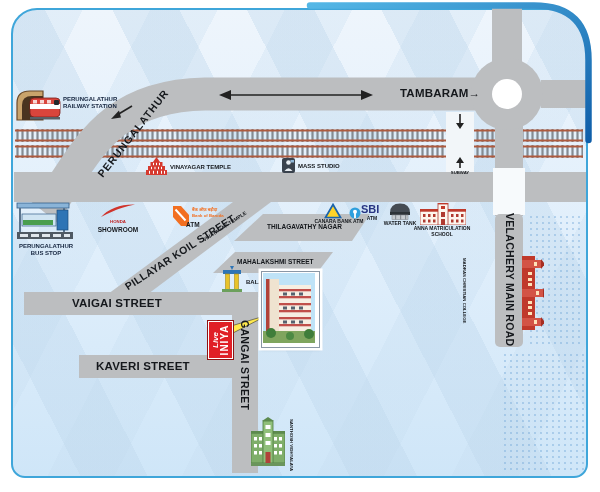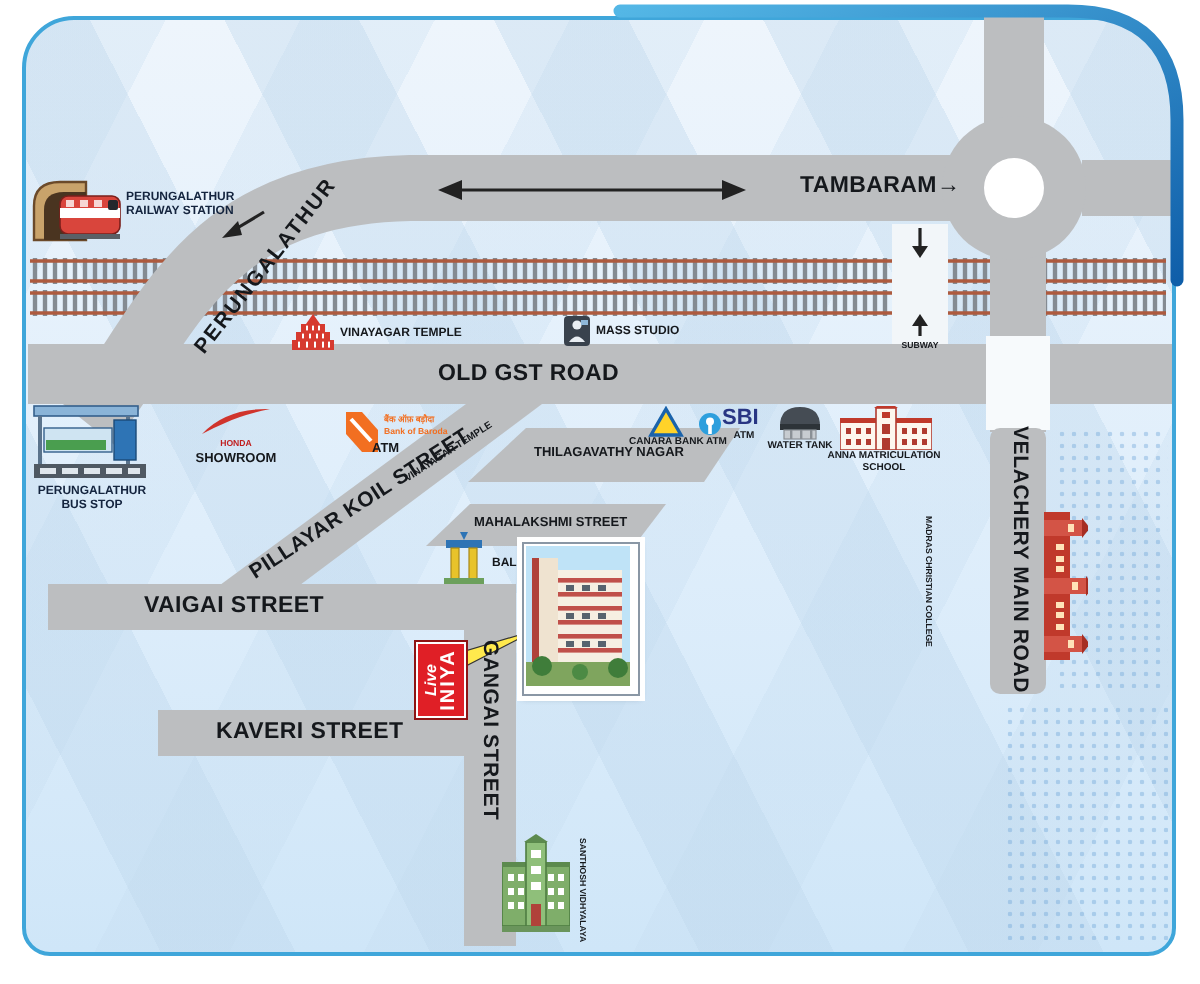--- a/index.html
+++ b/index.html
@@ -110,26 +110,25 @@
       <polygon class="ah" points="456,163 464,163 460,157"></polygon>
     </g>
 
     <polygon points="231,326 231,334 268,315" fill="var(--callout_yellow,#ffe94d)" stroke="#333" stroke-width="0.6"></polygon>
 
     <path d="M 310 5.5 H 534 Q 588.5 5.5 588.5 60 V 140" fill="none" stroke="url(#cornerGrad)" stroke-width="6.5" stroke-linecap="round"></path>
   </svg>
 
   <div class="lbl road-lg r52 nw" style="left:78px;top:127px;width:110px">PERUNGALATHUR</div>
   <div class="lbl road-xl nw" style="left:400px;top:87px;width:80px">TAMBARAM→</div>
-  <div class="lbl road-xl nw" style="left:219px;top:181px;width:88px">OLD GST ROAD</div>
   <div class="lbl road-lg r33 nw" style="left:115px;top:246px;width:130px">PILLAYAR KOIL STREET</div>
   <div class="lbl road-md nw" style="left:267px;top:223px;width:72px">THILAGAVATHY NAGAR</div>
   <div class="lbl road-md nw" style="left:237px;top:258px;width:66px">MAHALAKSHMI STREET</div>
   <div class="lbl road-xl nw" style="left:72px;top:297px;width:82px">VAIGAI STREET</div>
-  <div class="lbl road-xl nw" style="left:108px;top:360px;width:86px">KAVERI STREET</div>
+  <div class="lbl road-xl nw" style="left:96px;top:360px;width:86px">KAVERI STREET</div>
   <div class="lbl road-lg vert" style="left:251px;top:320px">GANGAI STREET</div>
   <div class="lbl road-lg vert" style="left:516px;top:213px">VELACHERY MAIN ROAD</div>
   <div class="lbl micro nw" style="left:446px;top:170px;width:28px">SUBWAY</div>
   <div class="lbl tiny r33 nw" style="left:196px;top:224px;width:58px">VINAYAGAR TEMPLE</div>
 
   <div class="icon" style="left:16px;top:88px">
     <svg width="46" height="42" viewBox="0 0 46 42">
       <path d="M1 32 V15 Q1 3 14 3 H27 V32 Z" fill="#c9a36b" stroke="#6b4a2a" stroke-width="1.2"></path>
       <path d="M6 32 V17 Q6 8 16 8 H27 V32 Z" fill="#4a3420"></path>
       <rect x="14" y="10" width="30" height="19" rx="4" fill="#d9453c" stroke="#7a1f1b" stroke-width="0.8"></rect>

